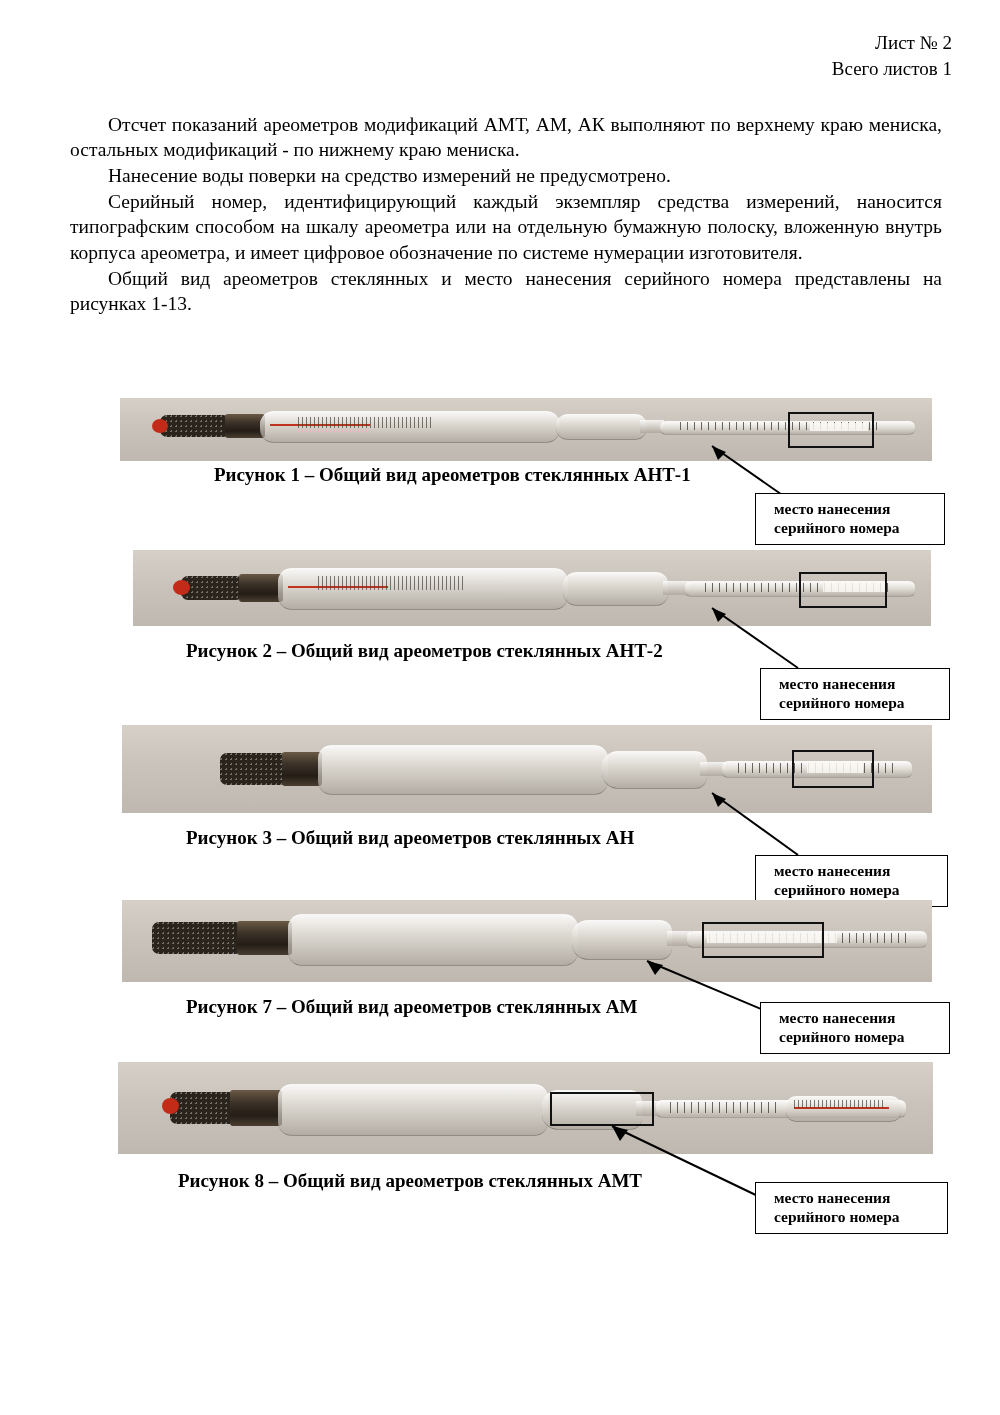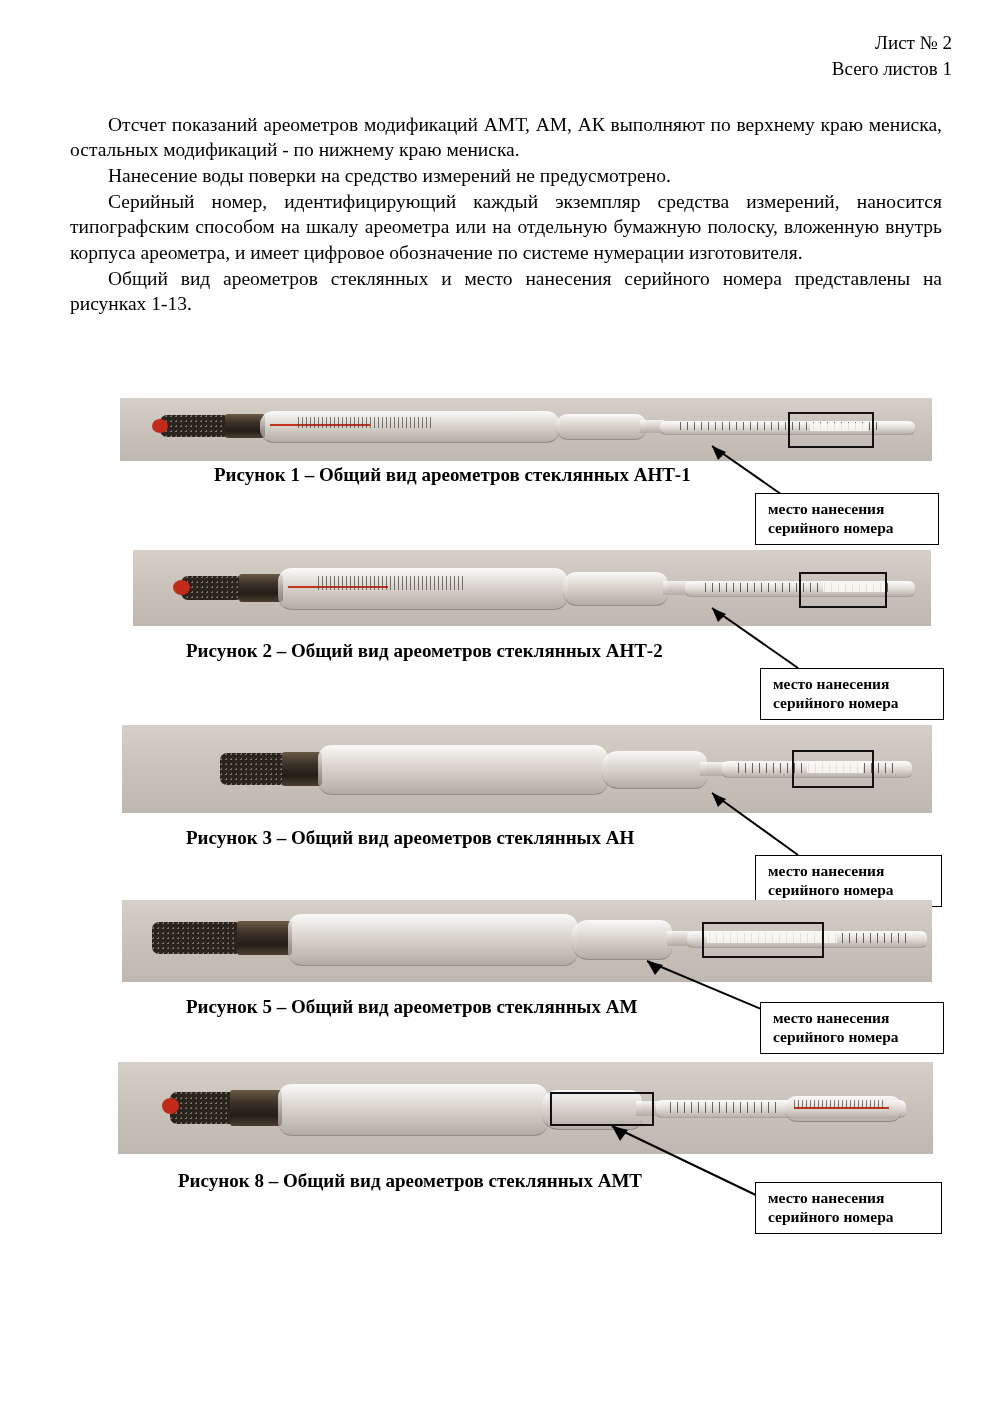--- a/index.html
+++ b/index.html
@@ -122,21 +122,21 @@
     background: transparent;
   }
   .callout {
     position: absolute;
     border: 1.5px solid #000;
     background: #fff;
     font-family: "Liberation Serif", serif;
     font-weight: bold;
     font-size: 15.5px;
     line-height: 1.2;
-    padding: 6px 10px 7px 12px;
+    padding: 6px 10px 7px 18px;
     white-space: pre-line;
     text-align: left;
   }
   .arrow {
     position: absolute;
     overflow: visible;
   }
   .caption {
     font-size: 19px;
     font-weight: bold;
@@ -247,21 +247,21 @@
         <div class="bulb" style="left:115px; top:21px; width:55px; height:34px; border-radius:3px;"></div>
         <div class="body-tube" style="left:166px; top:14px; width:290px; height:50px;"></div>
         <div class="body-tube" style="left:450px; top:20px; width:100px; height:38px; border-radius:16px 12px 12px 16px;"></div>
         <div class="neck" style="left:545px; top:31px; width:24px; height:15px;"></div>
         <div class="stem" style="left:565px; top:31px; width:240px; height:15px;"></div>
         <div class="scale-strip" style="left:580px; top:33px; width:205px; height:10px;"></div>
         <div class="paper-label" style="left:585px; top:33px; width:130px; height:10px;"></div>
       </div>
       <div class="marker-box" style="left:580px; top:22px; width:118px; height:32px;"></div>
     </div>
-    <div class="caption" style="left:186px; top:96px;">Рисунок 5 – Общий вид ареометров стеклянных АМ</div>
+    <div class="caption" style="left:186px; top:96px;">Рисунок 7 – Общий вид ареометров стеклянных АМ</div>
     <svg class="arrow" style="left:625px; top:55px; width:180px; height:72px;">
       <line x1="155" y1="62" x2="22" y2="6" stroke="#000" stroke-width="2"></line>
       <polygon points="22,6 38,10 30,20" fill="#000"></polygon>
     </svg>
     <div class="callout" style="left:760px; top:102px; width:160px;">место нанесения
 серийного номера</div>
   </div>
 
   <div class="figure" style="position:absolute; top:1062px; left:0;">
     <div class="photo" style="position:absolute; left:118px; top:0; width:815px; height:92px;">

